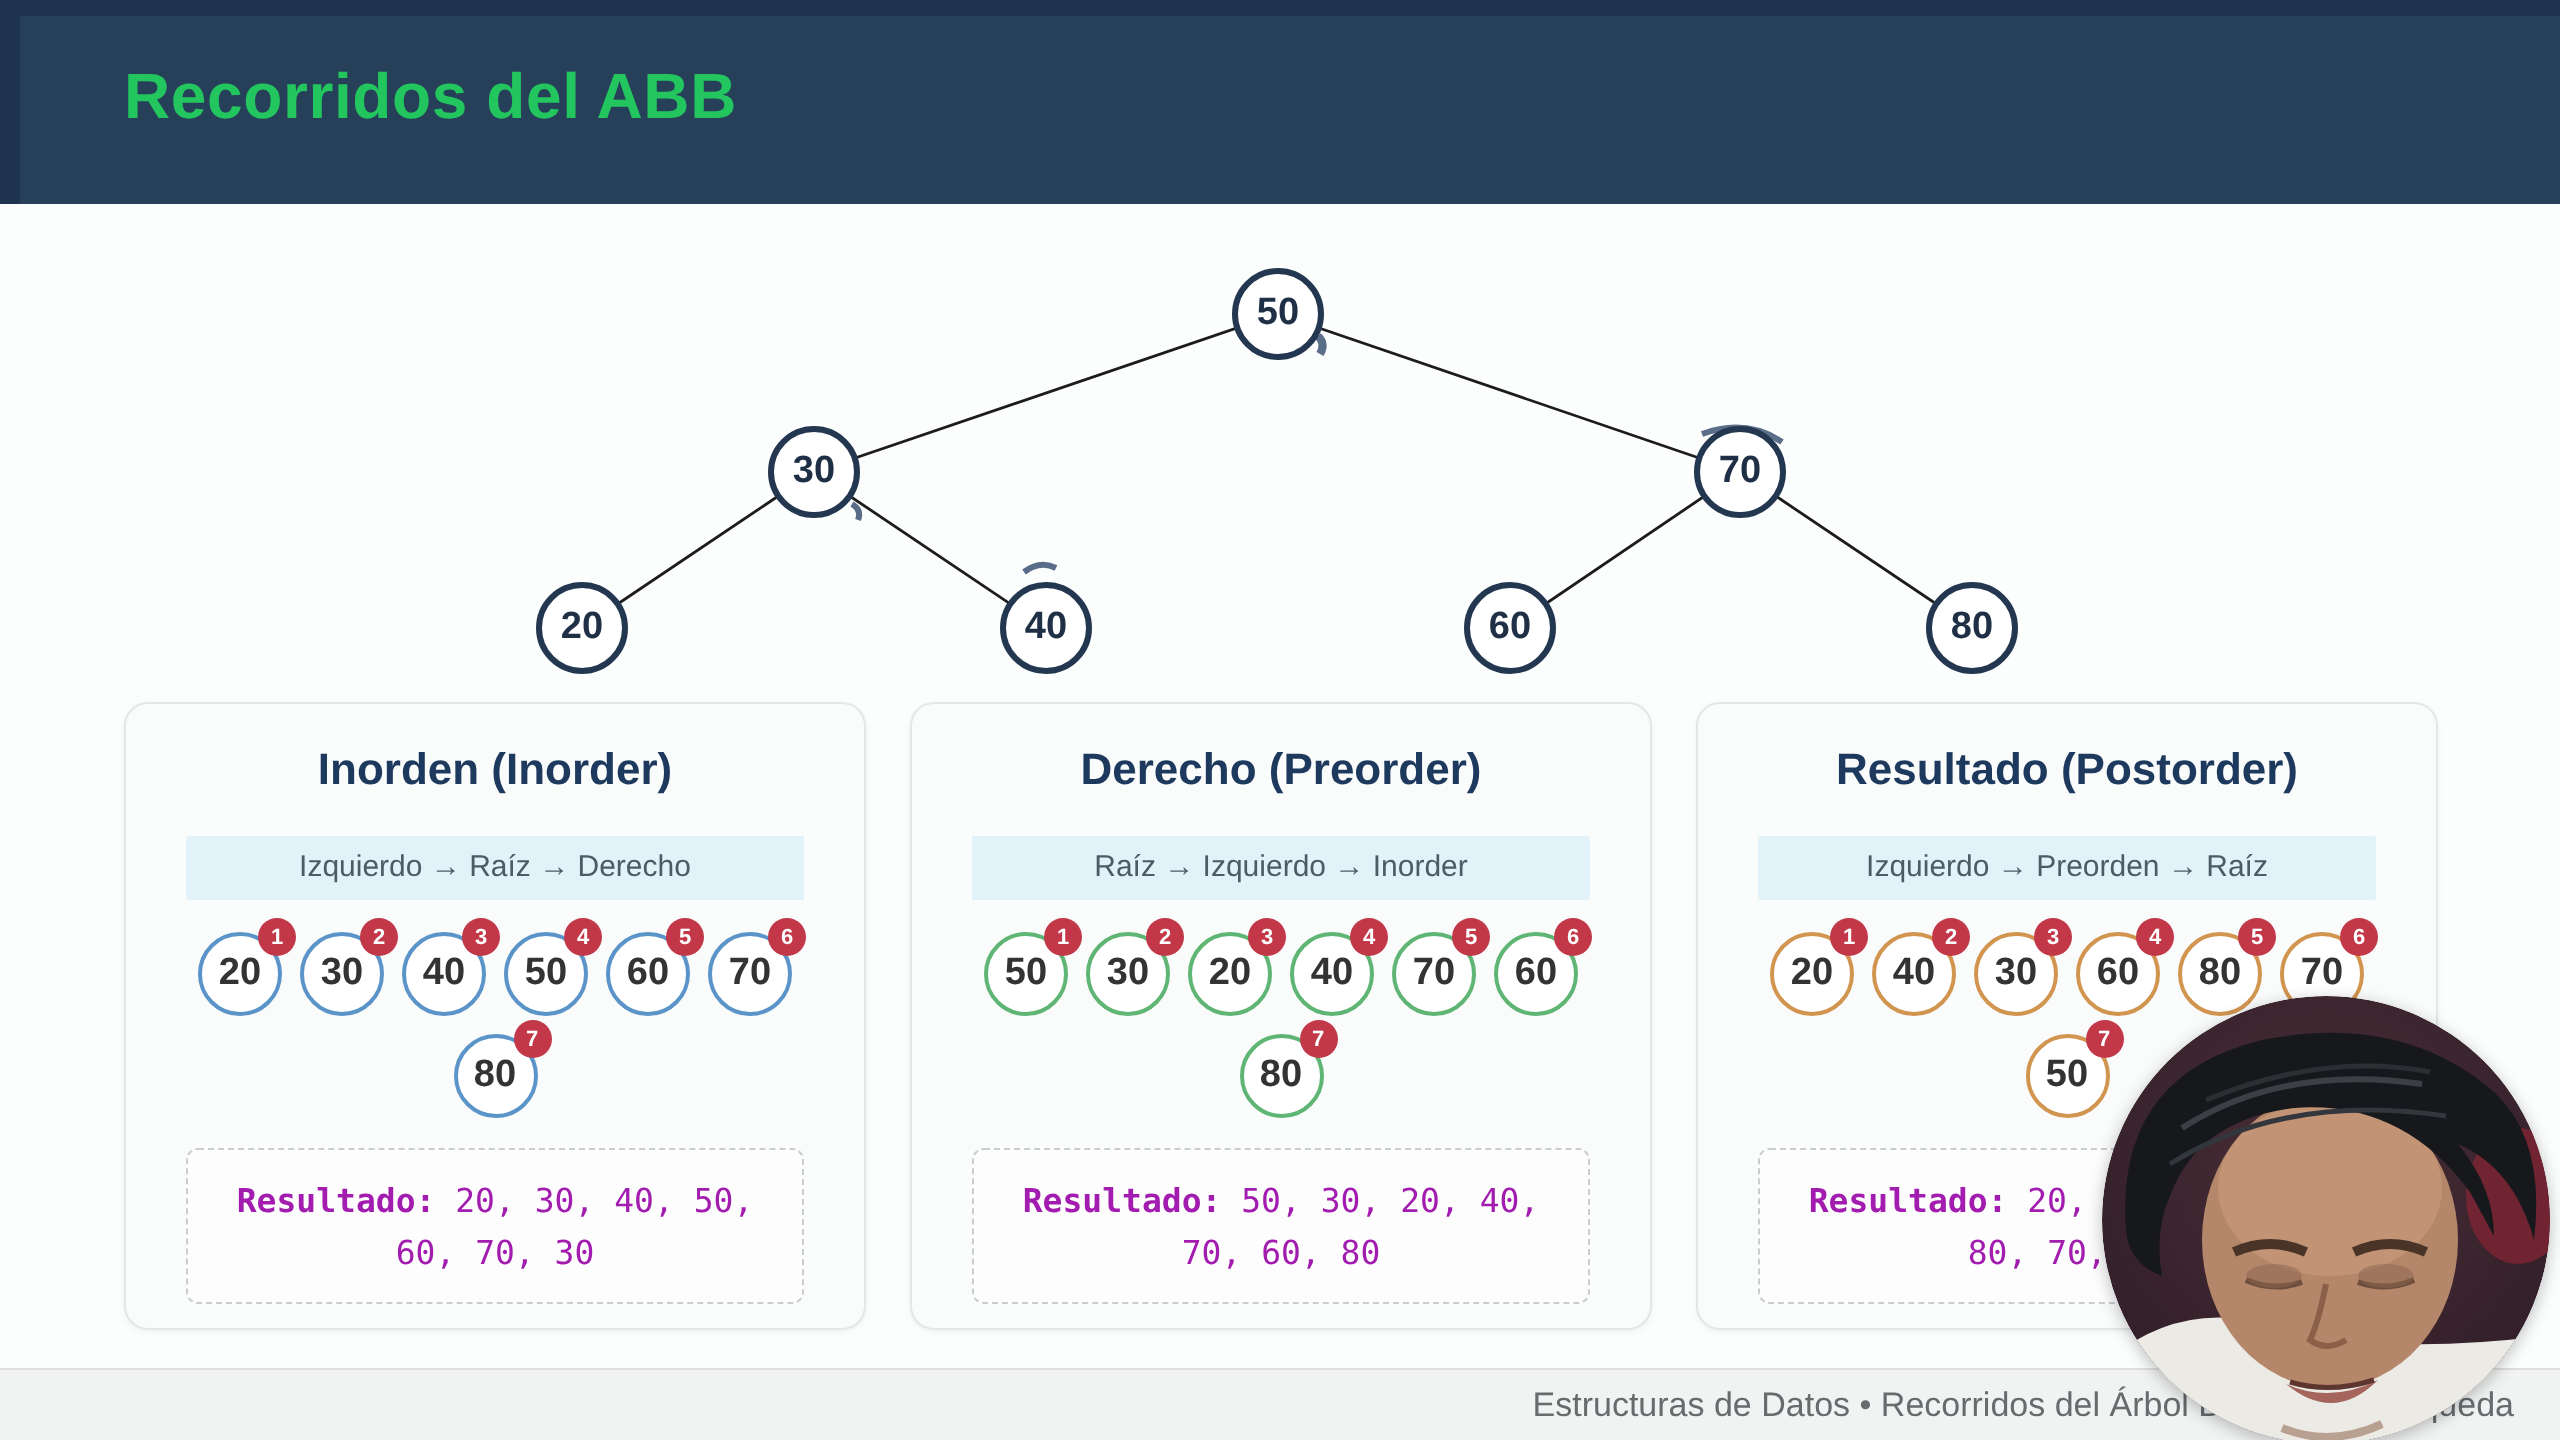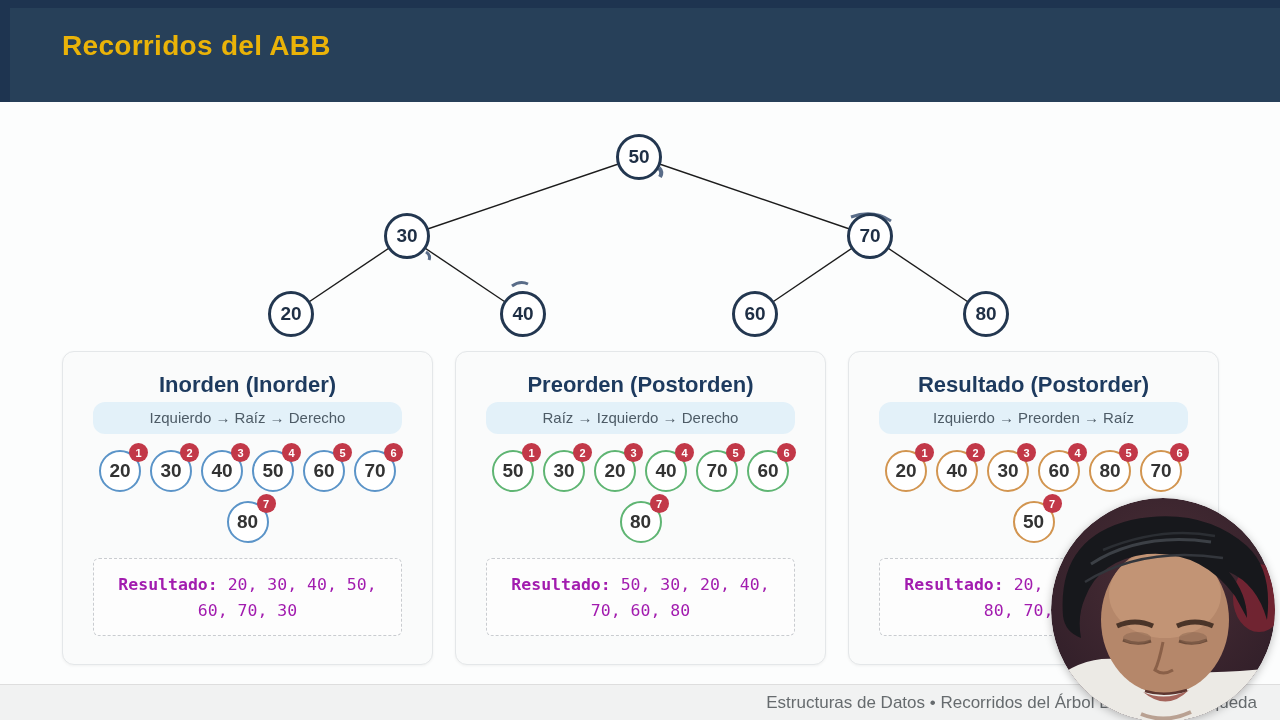--- a/index.html
+++ b/index.html
@@ -4,37 +4,37 @@
 <style>
   * { margin:0; padding:0; box-sizing:border-box; }
   html,body { width:1280px; height:720px; }
   body { font-family:"Liberation Sans", sans-serif; background:#fdfefe; }
   .slide { position:relative; width:1280px; height:720px; overflow:hidden; background:#fcfdfd; }
 
   
   .header { position:absolute; left:0; top:0; width:1280px; height:102px; background:#274059; }
   .header .edge-top { position:absolute; left:0; top:0; width:100%; height:8px; background:#1e3450; }
   .header .edge-left { position:absolute; left:0; top:0; width:10px; height:100%; background:#1e3450; }
-  .header h1 { position:absolute; left:62px; top:30px; font-size:28px; font-weight:800;
-               color:#eab308; letter-spacing:.3px; }
+  .header h1 { position:absolute; left:62px; top:30px; font-size:32px; font-weight:800;
+               color:#22c55e; letter-spacing:.3px; }
 
   
   .tree-svg { position:absolute; left:0; top:0; width:1280px; height:720px; pointer-events:none; }
   .tree-node { position:absolute; width:46px; height:46px; border-radius:50%;
                background:#ffffff; border:3px solid #233750;
                display:flex; align-items:center; justify-content:center;
                font-size:19px; font-weight:bold; color:#1f2f45; z-index:2; }
 
   
   .panels { position:absolute; left:62px; top:351px; width:1157px; height:314px;
             display:flex; gap:22px; }
   .panel { flex:1; background:#fafbfb; border:1px solid #e4e7e9; border-radius:12px;
            box-shadow:0 1px 3px rgba(0,0,0,.05); padding:0 30px; overflow:hidden; }
   .panel-title { text-align:center; font-size:22px; font-weight:800; color:#1d3a5e; margin-top:20px; }
-  .formula { margin-top:4px; height:32px; line-height:32px; background:#e3f1f9; border-radius:12px;
+  .formula { margin-top:20px; height:32px; line-height:32px; background:#e3f1f9; border-radius:1px;
              text-align:center; font-size:15px; color:#4d5b66; }
   .seq-row { display:flex; justify-content:center; gap:9px; margin-top:16px; }
   .seq-row2 { display:flex; justify-content:center; margin-top:9px; }
   .seq-item { position:relative; width:42px; height:42px; }
   .seq-circle { width:42px; height:42px; border-radius:50%; background:#fff; border:2px solid #888;
                 display:flex; align-items:center; justify-content:center;
                 font-size:19px; font-weight:bold; color:#333; }
   .p-blue  .seq-circle { border-color:#5b94c8; }
   .p-green .seq-circle { border-color:#5fb573; }
   .p-orange .seq-circle { border-color:#d29550; }
@@ -130,22 +130,22 @@
           </div>
       </div>
       <div class="result-box">
         <span class="result-label">Resultado:</span>
         <span>20, 30, 40, 50,</span><br>
         <span>60, 70, 30</span>
       </div>
     </div>
 
     <div class="panel p-green">
-      <div class="panel-title">Preorden (Postorden)</div>
-      <div class="formula">Raíz → Izquierdo → Derecho</div>
+      <div class="panel-title">Derecho (Preorder)</div>
+      <div class="formula">Raíz → Izquierdo → Inorder</div>
       <div class="seq-row">
         <div class="seq-item">
             <div class="seq-circle">50</div>
             <div class="badge">1</div>
           </div>
         <div class="seq-item">
             <div class="seq-circle">30</div>
             <div class="badge">2</div>
           </div>
         <div class="seq-item">

